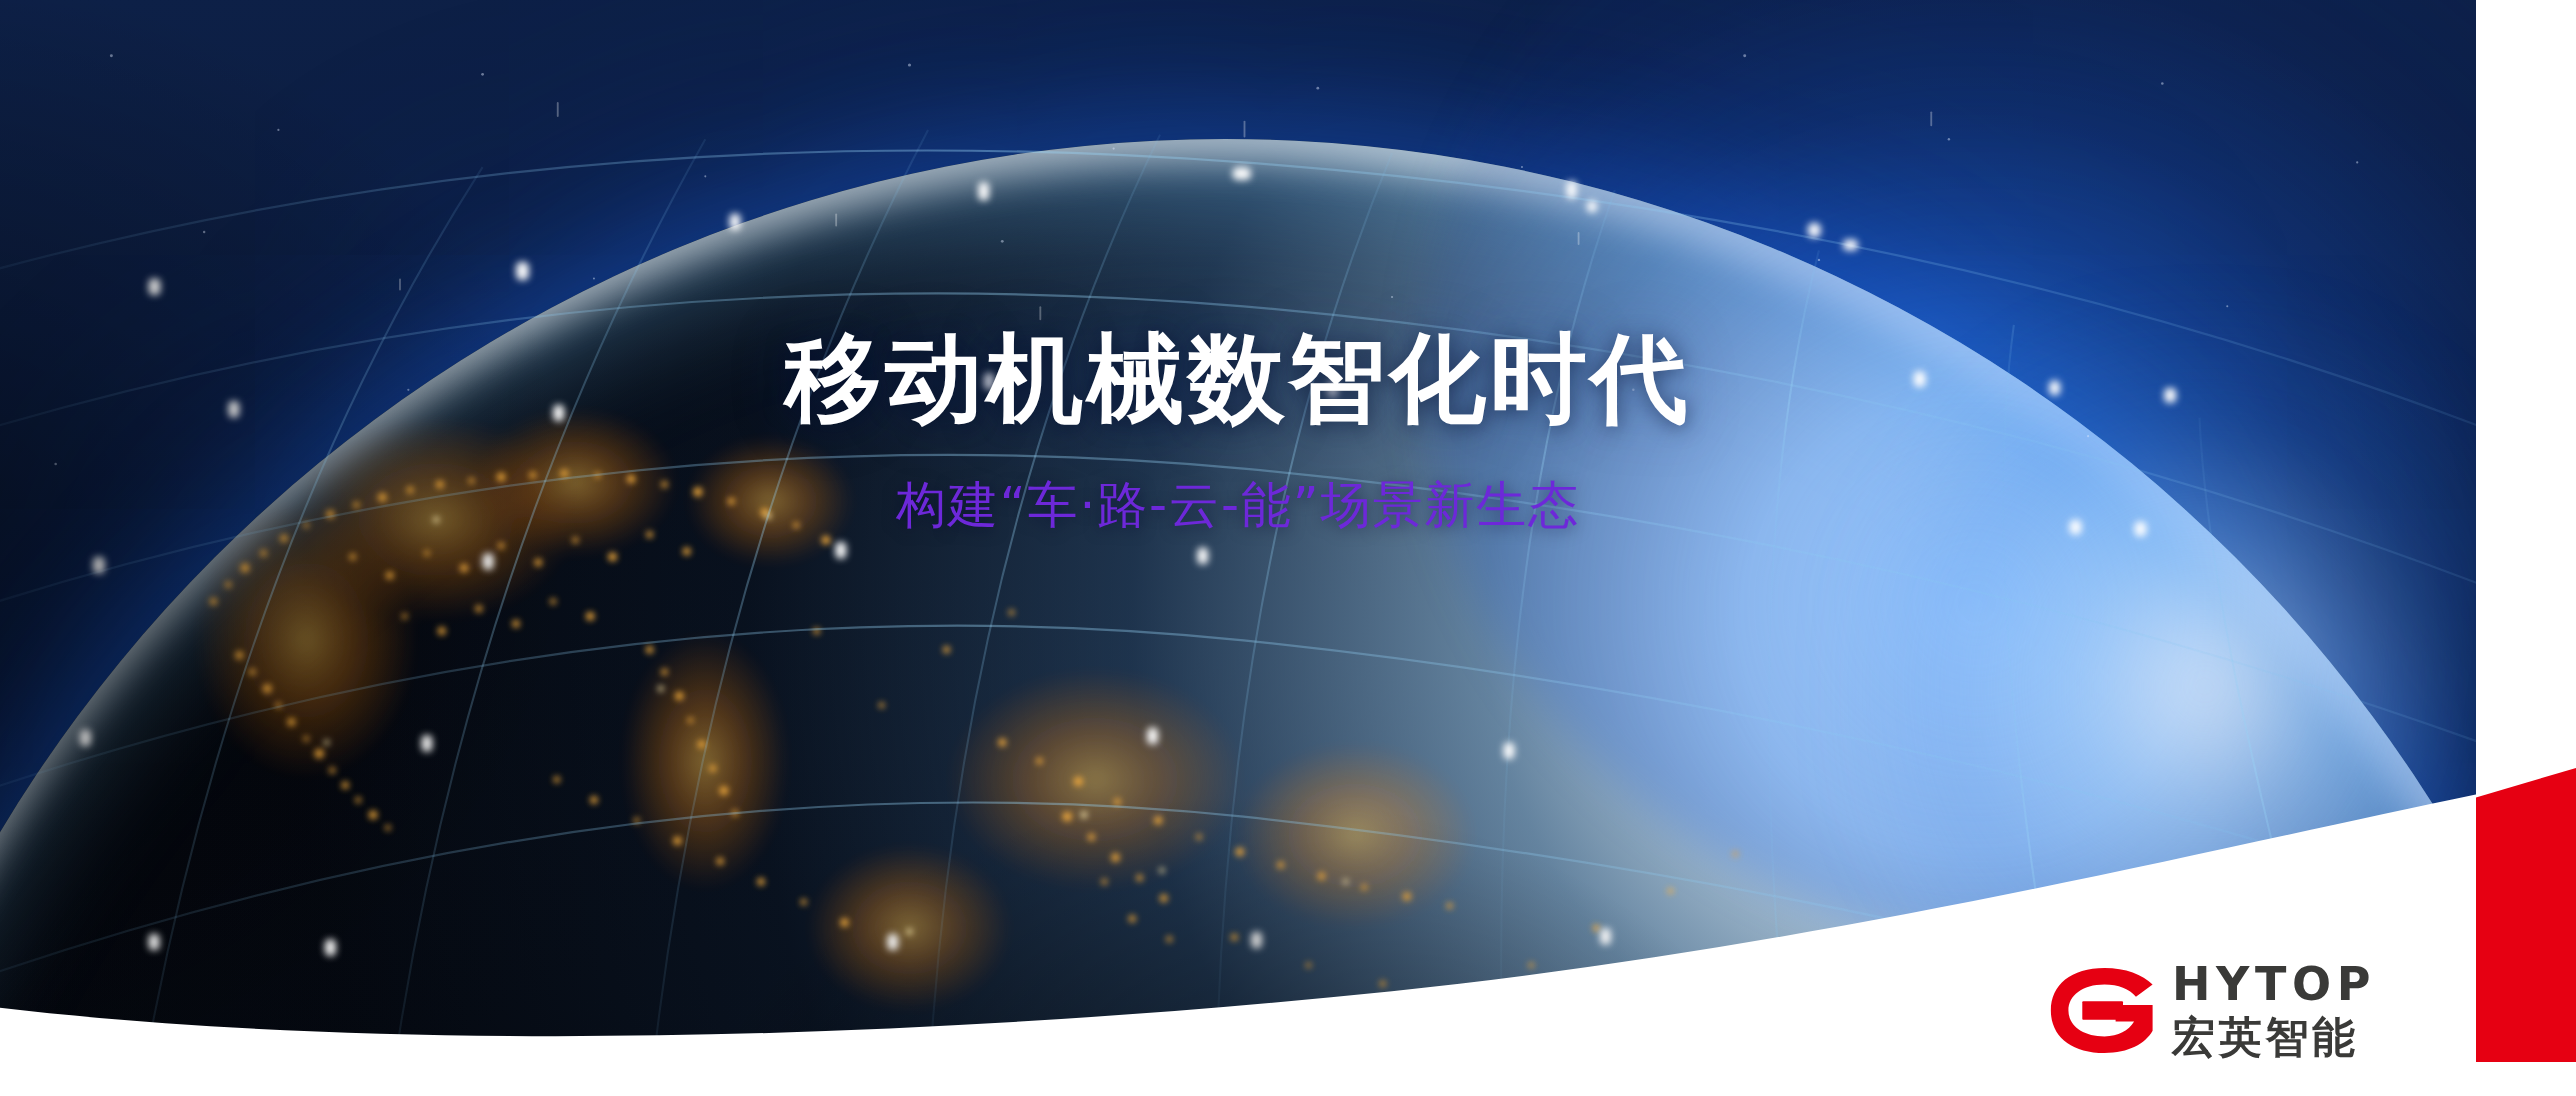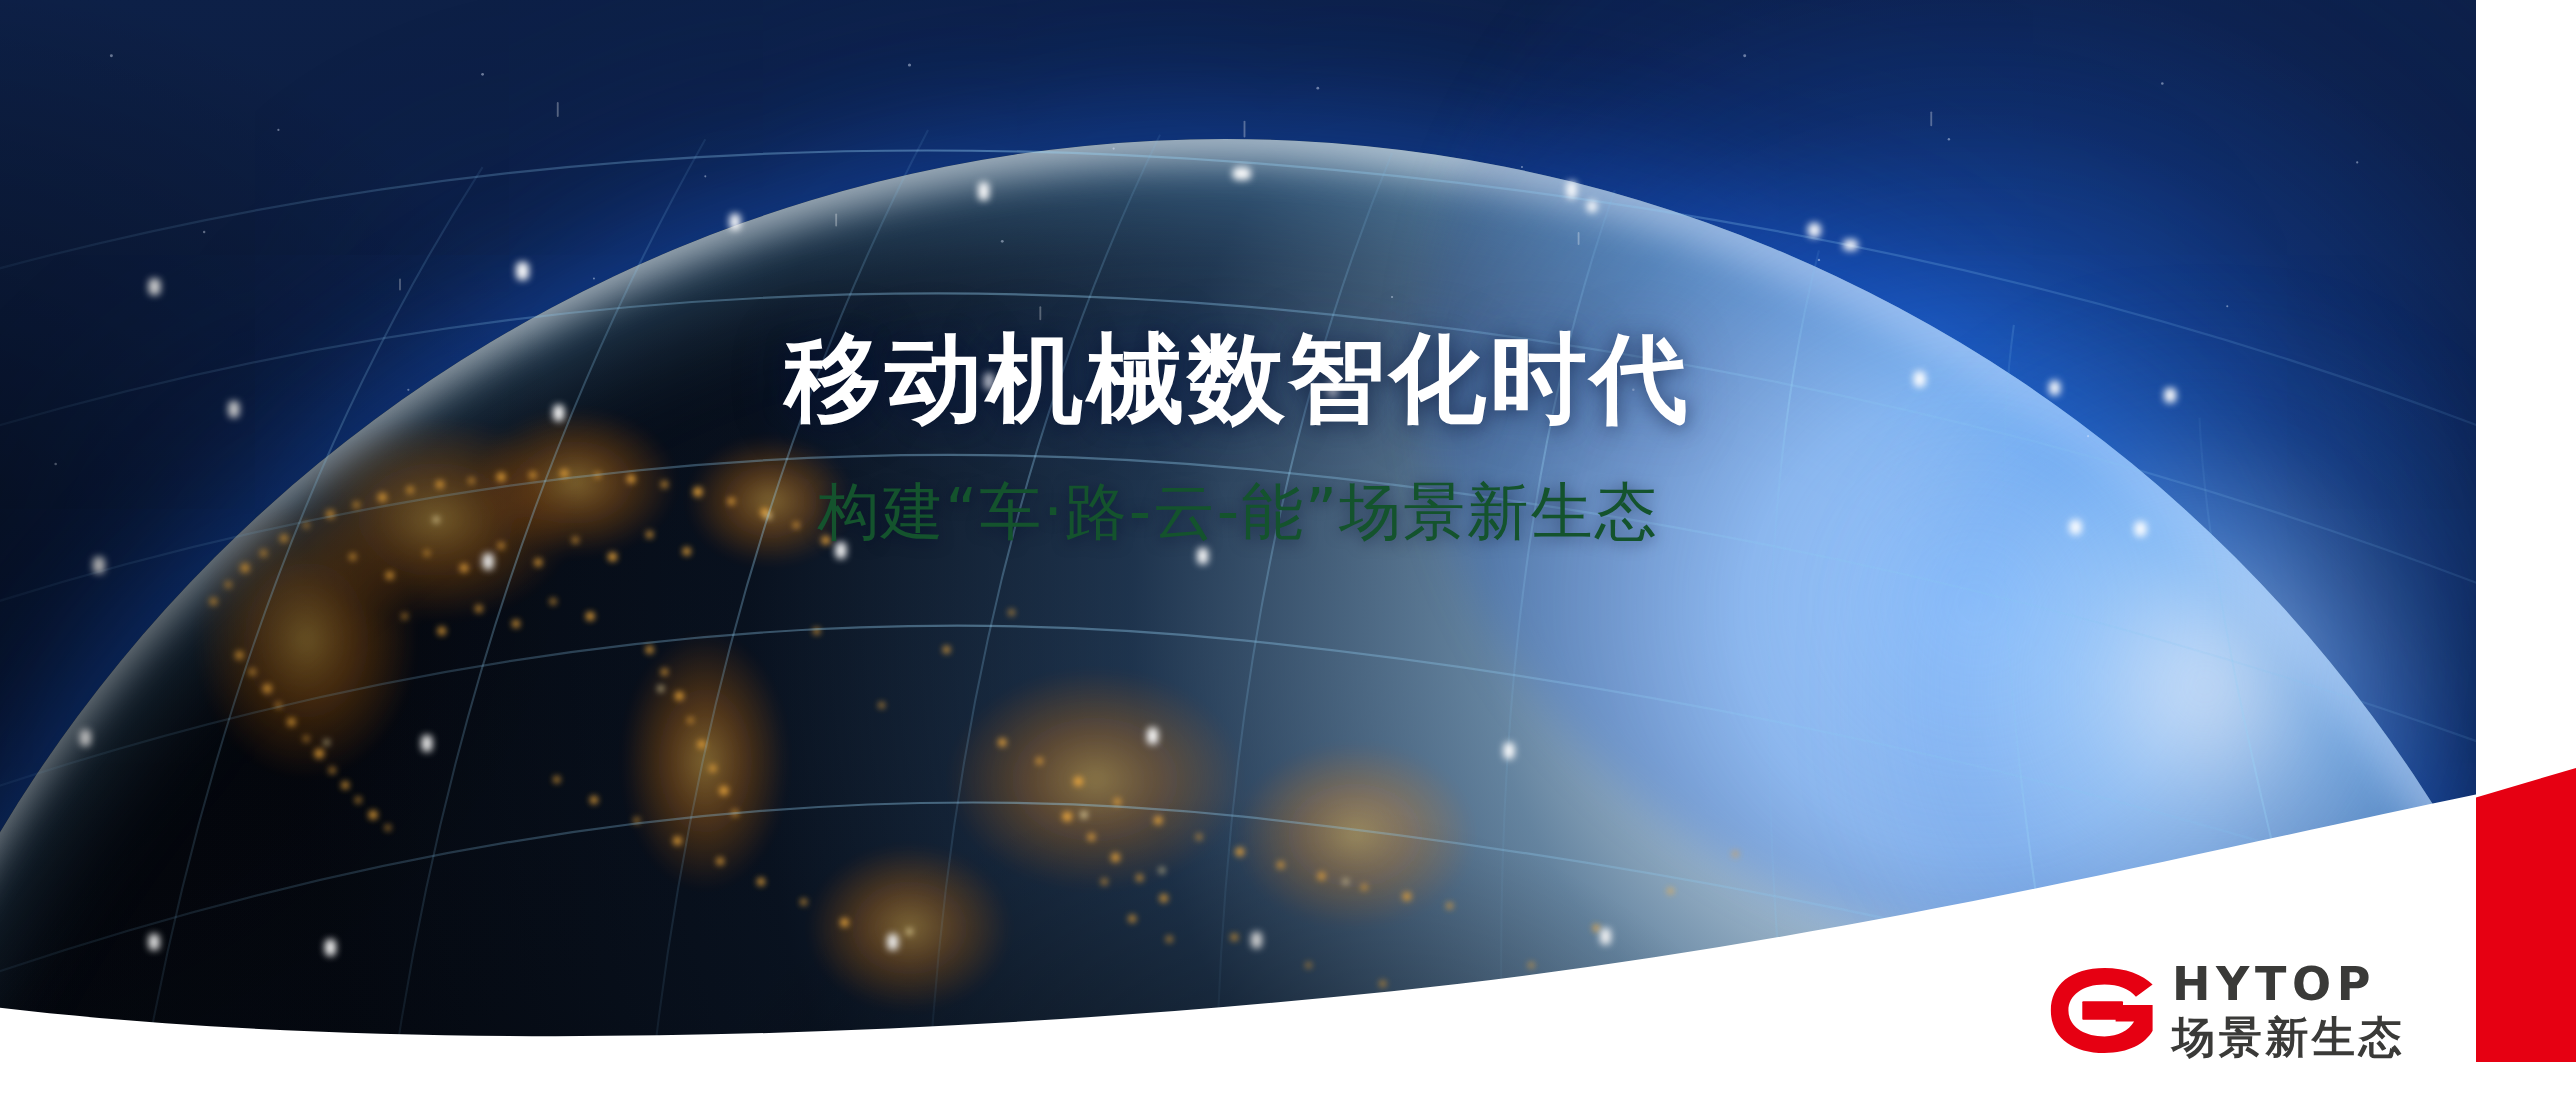--- a/index.html
+++ b/index.html
@@ -164,24 +164,24 @@
     line-height: 1.08;
     letter-spacing: 3.7px;
     color: #ffffff;
     text-shadow: 0 1.9px 20.4px rgba(0,10,40,0.55), 0 0 56px rgba(10,40,110,0.35);
     white-space: nowrap;
   }
   .subtitle {
     margin: 43px 0 0 0;
     font-family: "DejaVu Sans", "Liberation Sans", sans-serif;
     font-weight: 400;
-    font-size: 62px;
+    font-size: 50px;
     line-height: 1.2;
     letter-spacing: 1.9px;
-    color: #14532d;
+    color: #6d28d9;
     text-shadow: 0 1.9px 15px rgba(0,10,40,0.55);
     white-space: nowrap;
   }
 
   
   .swoosh {
     position: absolute;
     left: 0;
     top: 0;
     width: 2576px;
@@ -576,18 +576,18 @@
                  C 21 34, 36 22, 60 22
                  C 75 22, 87 27, 94 35
                  L 112 22
                  C 101 11, 83 4, 60 4 Z" fill="#e60012"></path>
 
         <rect x="36" y="40" width="44" height="20" rx="1" fill="#e60012"></rect>
       </svg>
     </div>
     <div class="logo-text">
       <span class="logo-en">HYTOP</span>
-      <span class="logo-cn">场景新生态</span>
+      <span class="logo-cn">宏英智能</span>
     </div>
   </div>
 
 </div>
 
 
 </body></html>

